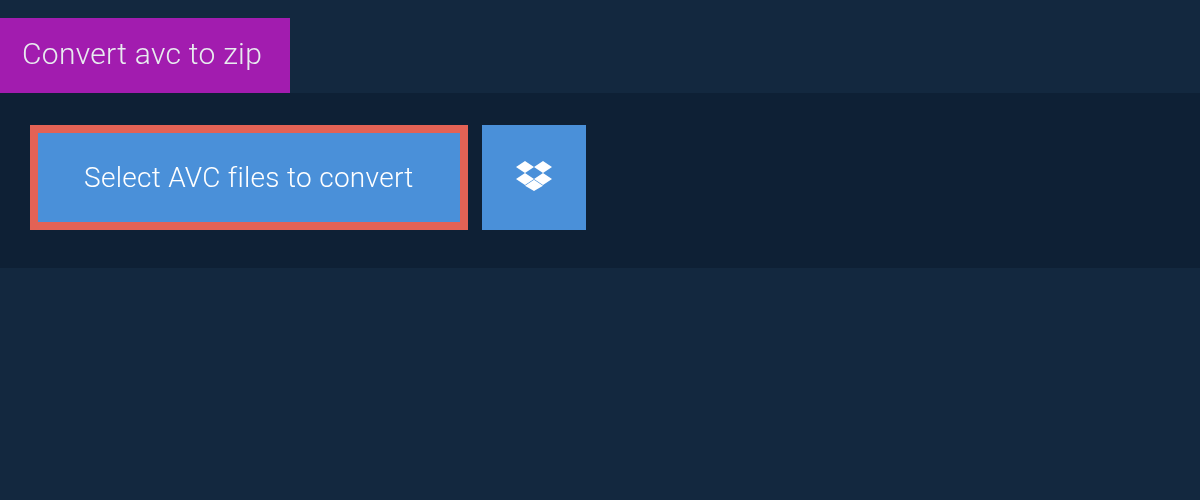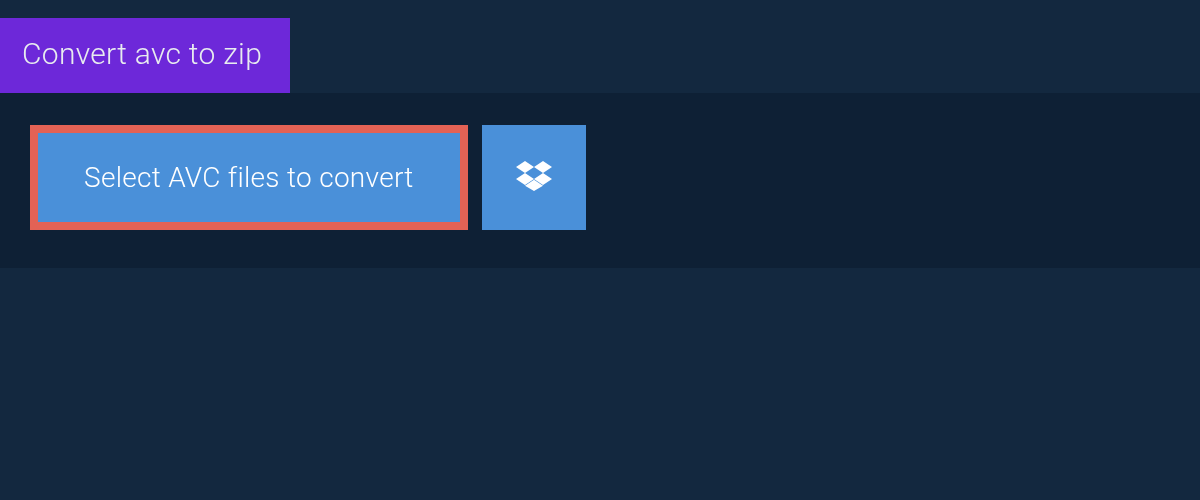--- a/index.html
+++ b/index.html
@@ -12,21 +12,21 @@
       height: 500px;
       background: #13283f;
       font-family: -apple-system, BlinkMacSystemFont, "Segoe UI", Roboto, Helvetica, Arial, sans-serif;
       overflow: hidden;
     }
     .tab-bar {
       margin-top: 18px;
     }
     .tab {
       display: inline-block;
-      background: #6d28d9;
+      background: #a21caf;
       color: #e8ecef;
       font-size: 30px;
       font-weight: 300;
       padding: 18px 28px 22px 22px;
       letter-spacing: 0.3px;
     }
     .panel {
       background: #0e2035;
       padding: 32px 30px 38px 30px;
     }

